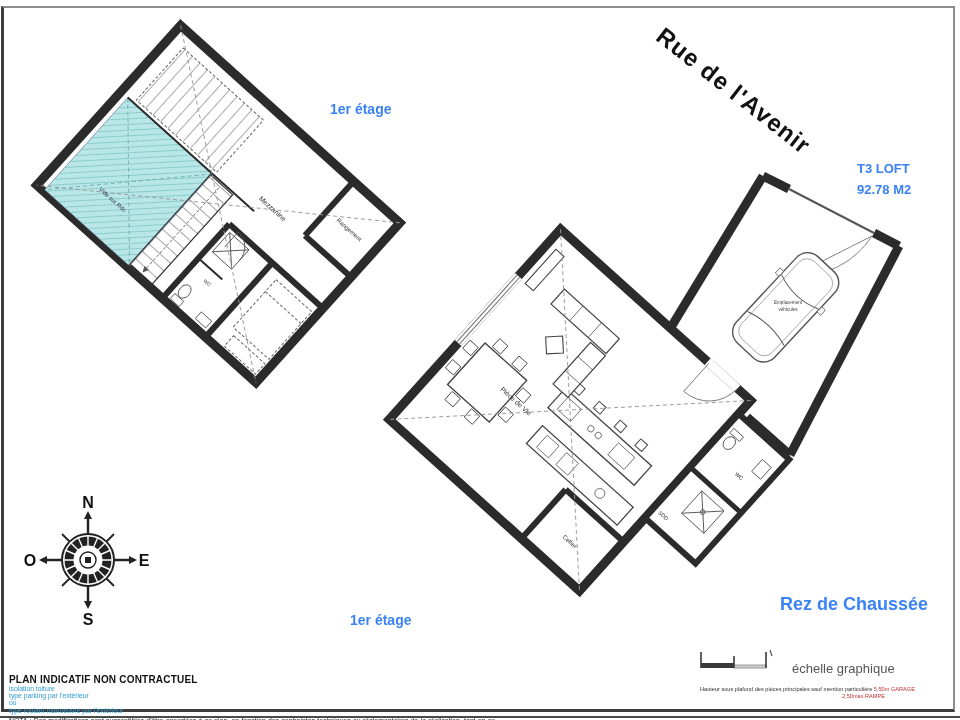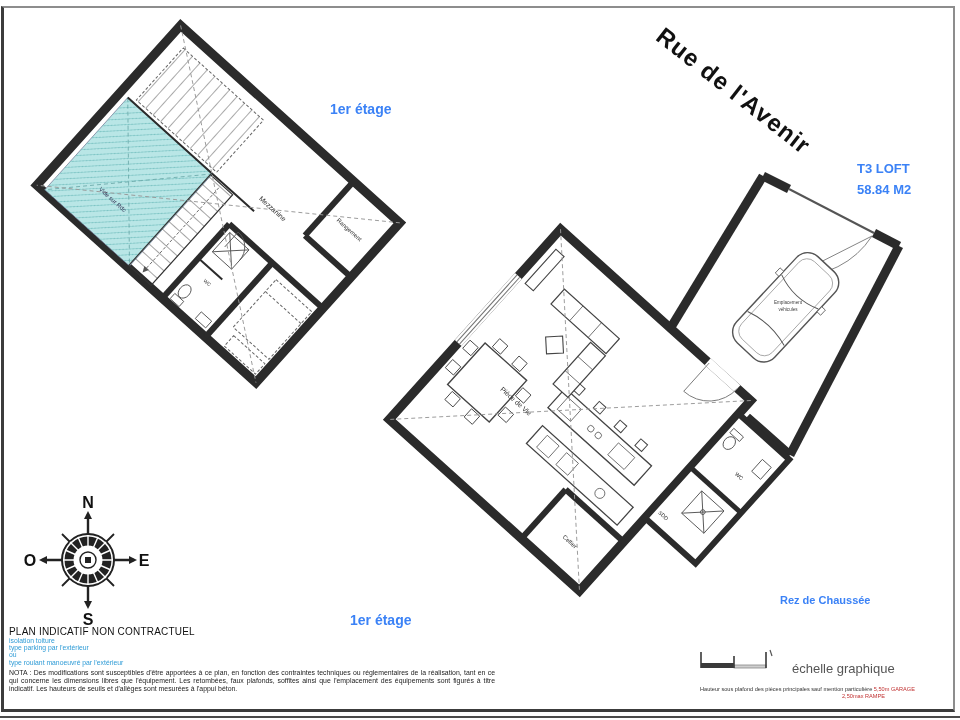--- a/index.html
+++ b/index.html
@@ -13,23 +13,23 @@
     border-bottom:3px solid #3c3c3c;pointer-events:none;
   }
   .bottom-rule{position:absolute;left:0;right:0;bottom:2px;height:2px;background:#4a4a4a;}
   svg{position:absolute;left:0;top:0;}
   .lbl{position:absolute;font-weight:bold;color:#3b82f6;white-space:nowrap;}
   .street{left:668px;top:22px;font-size:24px;font-weight:600;letter-spacing:1px;
     transform:rotate(38deg);transform-origin:left top;color:#111;}
   .unit{left:857px;top:158px;font-size:13px;line-height:21px;text-align:left;}
   .fl-top{left:330px;top:101px;font-size:14px;}
   .fl-bottom{left:350px;top:612px;font-size:14px;}
-  .fl-rdc{left:780px;top:594px;font-size:11px;}
+  .fl-rdc{left:780px;top:594px;font-size:18px;}
   .legal{position:absolute;left:9px;top:626px;width:486px;}
-  .legal .title{font-size:10px;font-weight:normal;letter-spacing:.2px;color:#111;}
+  .legal .title{font-size:10px;font-weight:bold;letter-spacing:.2px;color:#111;margin-top:48px;}
   .legal .blue{font-size:6.8px;line-height:7.2px;color:#2e9bd6;}
   .legal .nota{font-size:6.9px;line-height:8px;color:#222;margin-top:3px;text-align:justify;}
   .hnote{position:absolute;left:700px;top:686px;width:256px;font-size:5.6px;line-height:7px;color:#333;}
   .hnote .red{color:#c03030;}
   .hnote .l2{margin-left:142px;}
   .scale-lbl{position:absolute;left:792px;top:661px;font-size:13px;color:#555;}
 </style>
 </head>
 <body>
 
@@ -243,21 +243,21 @@
     <rect x="734" y="665" width="32" height="3" fill="#cfcfcf" stroke="#888" stroke-width="0.8"></rect>
     <path d="M701 652 V668 M734 656 V668 M766 652 V668" stroke="#3a3a3a" stroke-width="1.6"></path>
     <path d="M770 650 l2 6" stroke="#555" stroke-width="1.2"></path>
   </g>
 </svg>
 
 <div class="lbl street">Rue de l'Avenir</div>
 
 <div class="lbl unit">
   <div>T3 LOFT</div>
-  <div>58.84 M2</div>
+  <div>92.78 M2</div>
 </div>
 
 <div class="lbl fl-top">1er étage</div>
 <div class="lbl fl-bottom">1er étage</div>
 <div class="lbl fl-rdc">Rez de Chaussée</div>
 
 <div class="scale-lbl">échelle graphique</div>
 
 <div class="legal">
   <div class="title">PLAN INDICATIF NON CONTRACTUEL</div>

